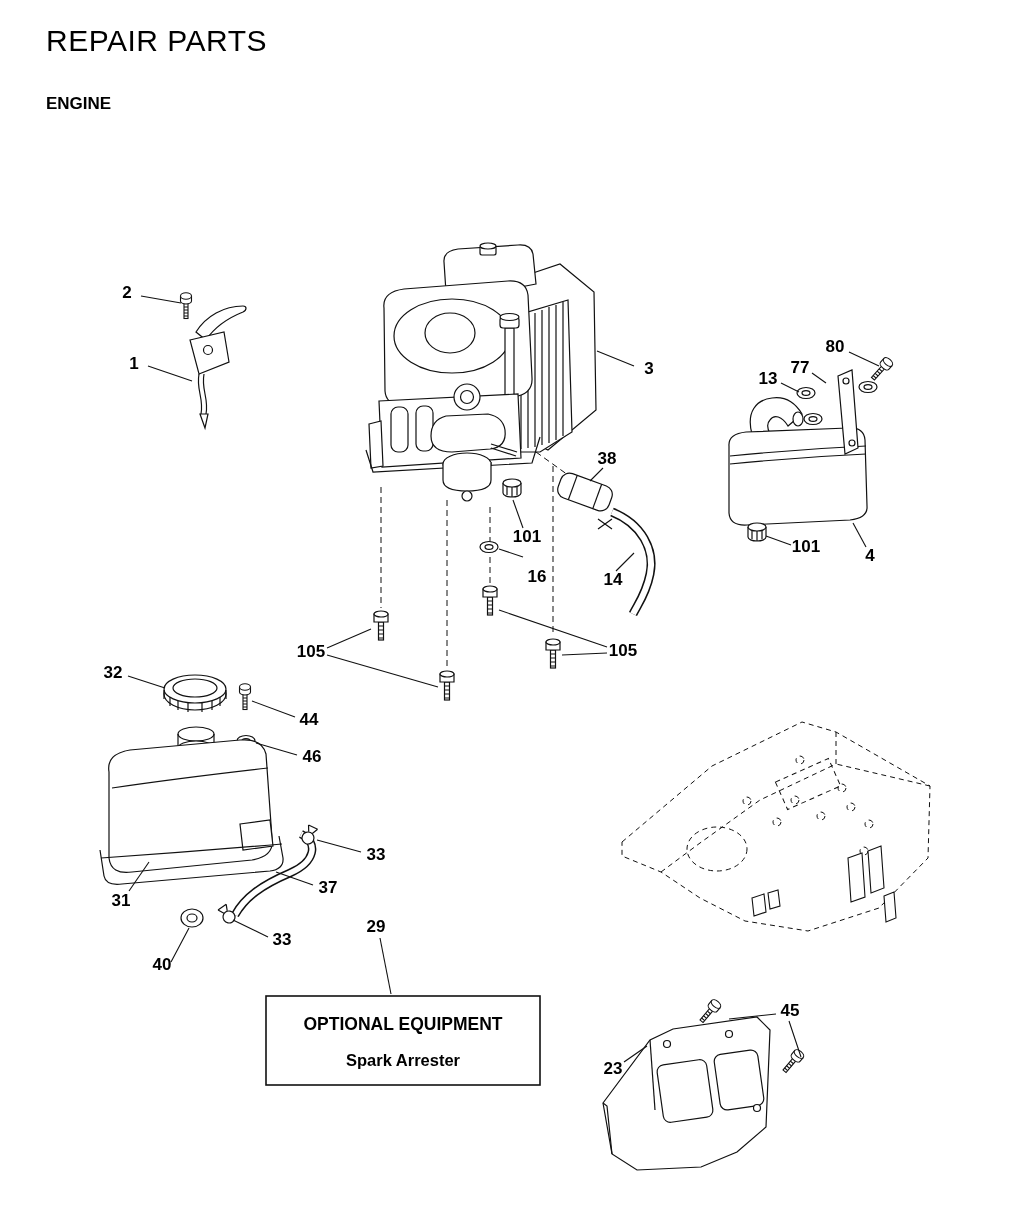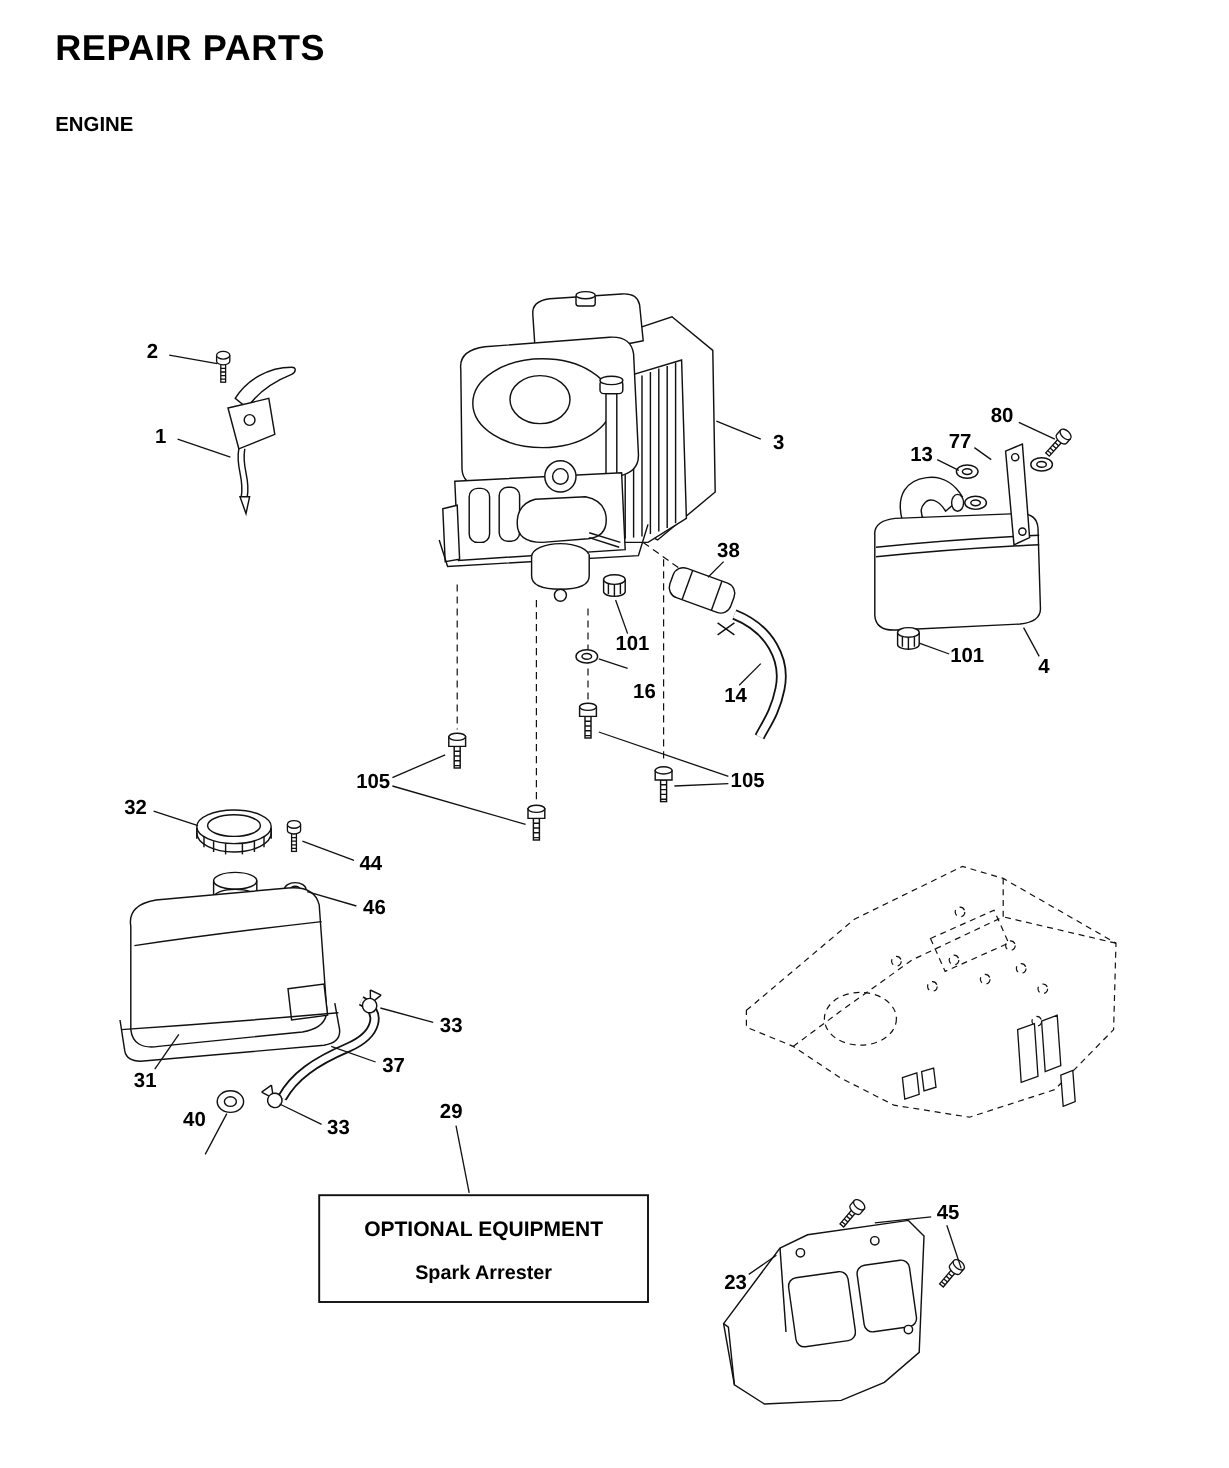--- a/index.html
+++ b/index.html
@@ -5,21 +5,21 @@
   html, body { margin: 0; padding: 0; }
   body {
     width: 1024px; height: 1223px;
     background: #ffffff;
     position: relative;
     font-family: "Liberation Sans", sans-serif;
     color: #000;
     overflow: hidden;
   }
   .page { position: absolute; inset: 0; }
-  .hdr-title    { position: absolute; left: 46px;  top: 24px; font-size: 30px; font-weight: 700; letter-spacing: .5px; white-space: nowrap; }
+  .hdr-title    { position: absolute; left: 46px;  top: 24px; font-size: 30px; font-weight: 400; letter-spacing: .5px; white-space: nowrap; }
   .hdr-subtitle { position: absolute; left: 64px;  top: 64px; font-size: 21.5px; font-weight: 700; white-space: nowrap; }
   .hdr-section  { position: absolute; left: 46px;  top: 94px; font-size: 17px; font-weight: 700; }
   #diagram { position: absolute; left: 0; top: 0; }
   #callout-layer { position: absolute; left: 0; top: 0; width: 100%; height: 100%; pointer-events: none; }
   .callout { position: absolute; transform: translate(-50%, -50%); font-size: 17px; font-weight: 600; white-space: nowrap; }
   svg text { font-family: "Liberation Sans", sans-serif; }
 </style>
 </head>
 <body>
 
@@ -270,19 +270,19 @@
       <div class="callout" style="left: 870px; top: 556px;">4</div>
       <div class="callout" style="left: 311px; top: 652px;">105</div>
       <div class="callout" style="left: 623px; top: 651px;">105</div>
       <div class="callout" style="left: 113px; top: 673px;">32</div>
       <div class="callout" style="left: 309px; top: 720px;">44</div>
       <div class="callout" style="left: 312px; top: 757px;">46</div>
       <div class="callout" style="left: 376px; top: 855px;">33</div>
       <div class="callout" style="left: 328px; top: 888px;">37</div>
       <div class="callout" style="left: 121px; top: 901px;">31</div>
       <div class="callout" style="left: 282px; top: 940px;">33</div>
-      <div class="callout" style="left: 162px; top: 933px; text-align: center;">40</div>
+      <div class="callout" style="left: 162px; top: 965px; text-align: center;">40</div>
       <div class="callout" style="left: 376px; top: 927px;">29</div>
       <div class="callout" style="left: 790px; top: 1011px;">45</div>
       <div class="callout" style="left: 613px; top: 1069px;">23</div>
     </div>
 
 </div>
 
 </body></html>

